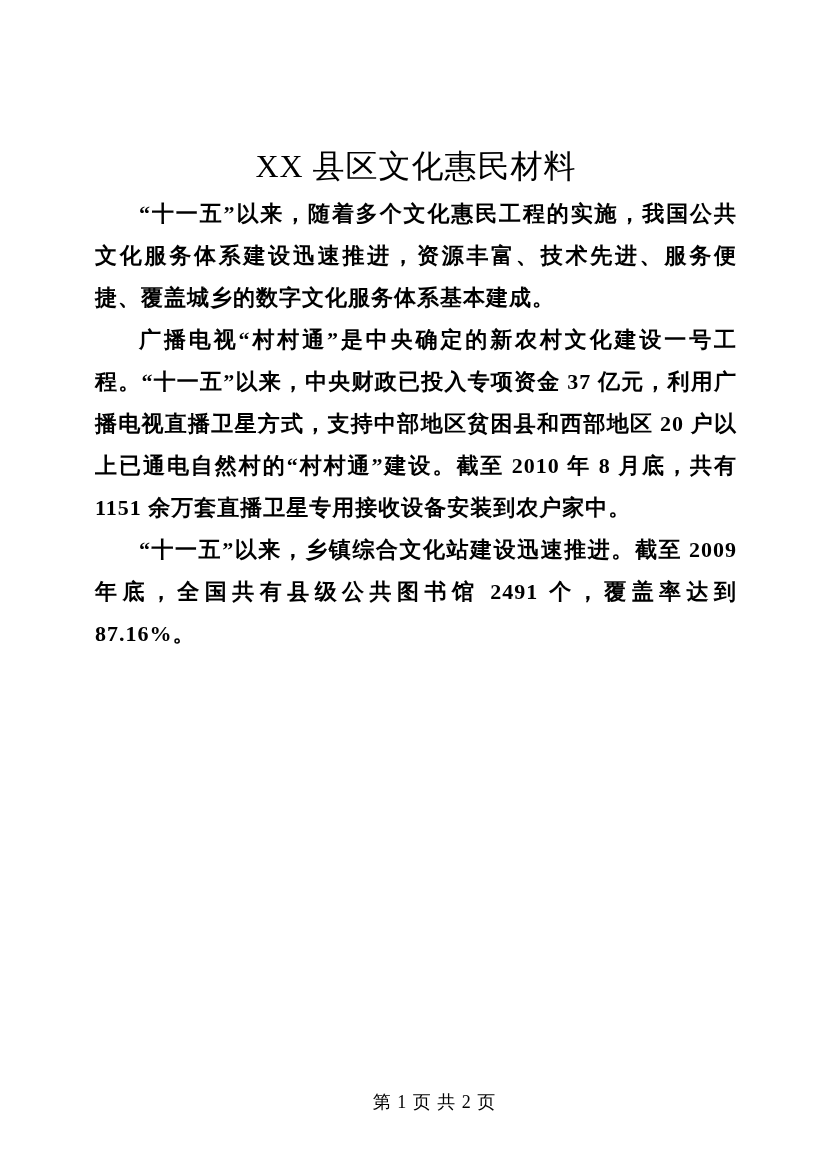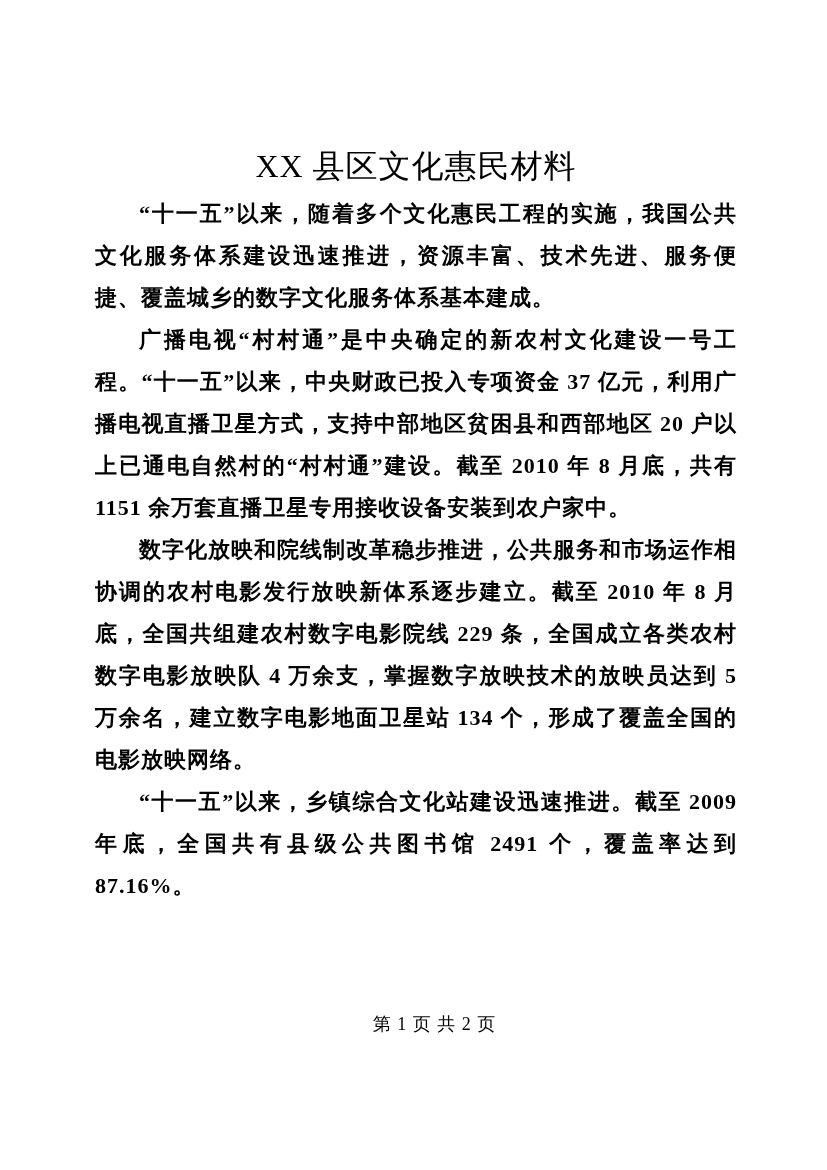--- a/index.html
+++ b/index.html
@@ -40,42 +40,41 @@
     margin: 0;
     padding: 0;
     font-size: 22px;
     line-height: 42px;
     letter-spacing: 1px;
     text-align: justify;
     text-indent: 2em;
   }
   .page-footer {
     position: absolute;
-    top: 1012px;
+    top: 1090px;
     left: 50%;
     transform: translateX(-50%);
     margin-left: 21px;
     font-size: 18px;
     line-height: 24px;
     letter-spacing: 1px;
     white-space: nowrap;
     color: #000000;
   }
 </style>
 </head>
 <body>
 
 <div class="page">
 
   <h1 class="doc-title">XX 县区文化惠民材料</h1>
 
   <div class="doc-body">
     <p>“十一五”以来，随着多个文化惠民工程的实施，我国公共文化服务体系建设迅速推进，资源丰富、技术先进、服务便捷、覆盖城乡的数字文化服务体系基本建成。</p>
     <p>广播电视“村村通”是中央确定的新农村文化建设一号工程。“十一五”以来，中央财政已投入专项资金 37 亿元，利用广播电视直播卫星方式，支持中部地区贫困县和西部地区 20 户以上已通电自然村的“村村通”建设。截至 2010 年 8 月底，共有 1151 余万套直播卫星专用接收设备安装到农户家中。</p>
-    <p>数字化放映和院线制改革稳步推进，公共服务和市场运作相协调的农村电影发行放映新体系逐步建立。截至 2010 年 8 月底，全国共组建农村数字电影院线 229 条，全国成立各类农村数字电影放映队 4 万余支，掌握数字放映技术的放映员达到 5 万余名，建立数字电影地面卫星站 134 个，形成了覆盖全国的电影放映网络。</p>
     <p>“十一五”以来，乡镇综合文化站建设迅速推进。截至 2009 年底，全国共有县级公共图书馆 2491 个，覆盖率达到 87.16%。</p>
   </div>
 
   <div class="page-footer">
     <span>第 1 页 共 2 页</span>
   </div>
 
 </div>
 
 </body></html>

